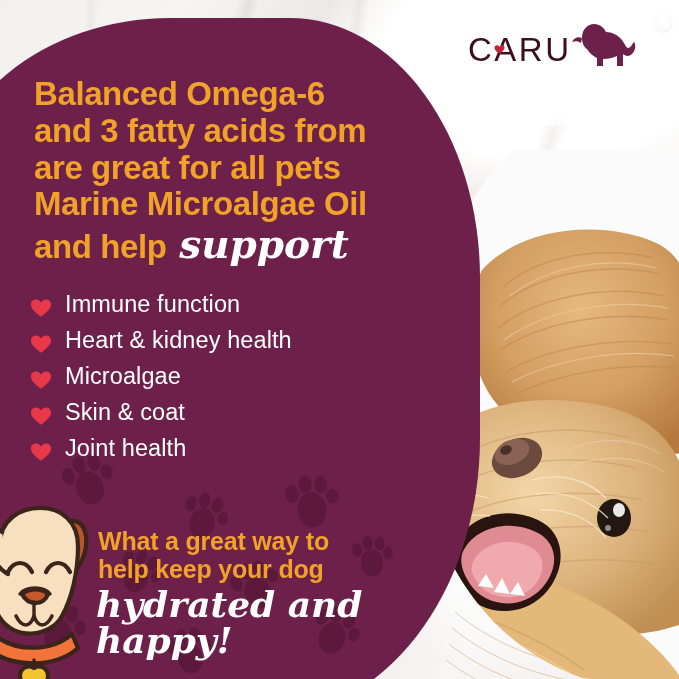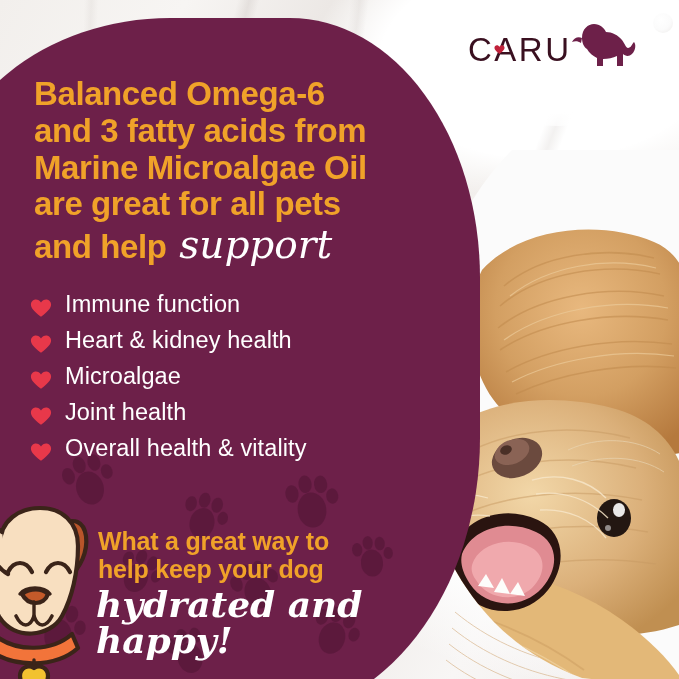--- a/index.html
+++ b/index.html
@@ -73,21 +73,21 @@
     position:absolute; left:34px; top:76px; width:400px;
     color:#f0a229;
     font-size:33px;
     font-weight:700;
     line-height:1.115;
     letter-spacing:-.4px;
   }
   .headline .script {
     font-family:"DejaVu Serif", serif;
     font-style:italic;
-    font-weight:400;
+    font-weight:700;
     color:#ffffff;
     font-size:39px;
     letter-spacing:0px;
     padding-left:4px;
   }
 
   .bullets {
     position:absolute; left:30px; top:282px; width:400px;
     list-style:none;
   }
@@ -348,22 +348,22 @@
         </g>
       </g>
     </svg>
   </div>
 
   <div class="content">
 
     <div class="headline">
       <div>Balanced Omega-6</div>
       <div>and 3 fatty acids from</div>
+      <div>are great for all pets</div>
       <div>Marine Microalgae Oil</div>
-      <div>are great for all pets</div>
       <div>
         <span>and help </span><span class="script">support</span>
       </div>
     </div>
 
     <ul class="bullets">
       <li>
         <span class="heart">
           <svg viewBox="0 0 24 24" width="22" height="22">
               <path d="M12 21.6 C 3.4 15.2 1 11.5 1 8.2 C 1 4.9 3.5 2.6 6.4 2.6 C 8.6 2.6 10.8 3.9 12 6.1 C 13.2 3.9 15.4 2.6 17.6 2.6 C 20.5 2.6 23 4.9 23 8.2 C 23 11.5 20.6 15.2 12 21.6 Z" fill="#e8384a"></path>
@@ -386,29 +386,29 @@
             </svg>
         </span>
         <span>Microalgae</span>
       </li>
       <li>
         <span class="heart">
           <svg viewBox="0 0 24 24" width="22" height="22">
               <path d="M12 21.6 C 3.4 15.2 1 11.5 1 8.2 C 1 4.9 3.5 2.6 6.4 2.6 C 8.6 2.6 10.8 3.9 12 6.1 C 13.2 3.9 15.4 2.6 17.6 2.6 C 20.5 2.6 23 4.9 23 8.2 C 23 11.5 20.6 15.2 12 21.6 Z" fill="#e8384a"></path>
             </svg>
         </span>
-        <span>Joint health</span>
+        <span>Skin &amp; coat</span>
       </li>
       <li>
         <span class="heart">
           <svg viewBox="0 0 24 24" width="22" height="22">
               <path d="M12 21.6 C 3.4 15.2 1 11.5 1 8.2 C 1 4.9 3.5 2.6 6.4 2.6 C 8.6 2.6 10.8 3.9 12 6.1 C 13.2 3.9 15.4 2.6 17.6 2.6 C 20.5 2.6 23 4.9 23 8.2 C 23 11.5 20.6 15.2 12 21.6 Z" fill="#e8384a"></path>
             </svg>
         </span>
-        <span>Overall health &amp; vitality</span>
+        <span>Joint health</span>
       </li>
     </ul>
 
     <div class="closing">
       <div>What a great way to</div>
       <div>help keep your dog</div>
     </div>
     <div class="closing-script">hydrated and happy!</div>
 
   </div>

